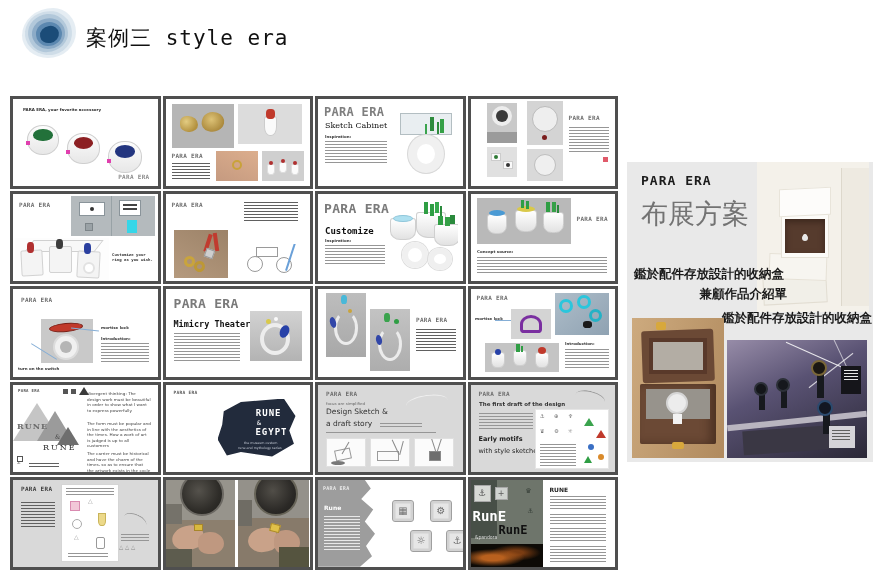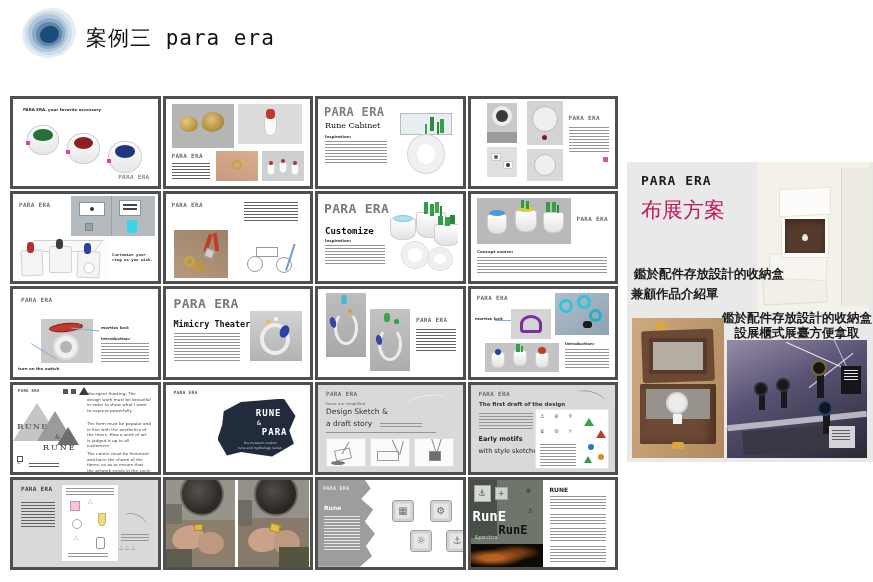--- a/index.html
+++ b/index.html
@@ -41,21 +41,21 @@
 
 <div class="abs" style="left:0;top:0;width:873px;height:90px">
   <div class="abs" style="left:22px;top:6px;width:56px;height:56px">
     <div class="abs" style="left:0;top:2px;width:54px;height:50px;background:#e5edf3;border-radius:58% 42% 52% 48%/55% 48% 52% 45%"></div>
     <div class="abs" style="left:3px;top:5px;width:47px;height:44px;background:#cfdde8;border-radius:55% 45% 50% 50%/52% 50% 50% 48%;transform:rotate(6deg)"></div>
     <div class="abs" style="left:6px;top:8px;width:40px;height:38px;background:#b2c8da;border-radius:52% 48% 55% 45%/50% 52% 48% 50%;transform:rotate(-5deg)"></div>
     <div class="abs" style="left:10px;top:12px;width:33px;height:31px;background:#8cabc7;border-radius:55% 45% 50% 50%/52% 48% 52% 48%;transform:rotate(8deg)"></div>
     <div class="abs" style="left:14px;top:16px;width:26px;height:24px;background:#5c88b0;border-radius:52% 48% 55% 45%/50% 50% 50% 50%"></div>
     <div class="abs" style="left:18px;top:20px;width:19px;height:17px;background:#1b4c78;border-radius:55% 45% 52% 48%/52% 48% 55% 45%;transform:rotate(-8deg)"></div>
   </div>
-  <div class="abs mono" style="left:86px;top:24px;font-size:21px;letter-spacing:1px;color:#101010">案例三 para era</div>
+  <div class="abs mono" style="left:86px;top:24px;font-size:21px;letter-spacing:1px;color:#101010">案例三 style era</div>
 </div>
 
 <div class="grid">
 
   <div class="cell">
     <div class="tiny" style="left:10px;top:8px;font-weight:700;color:#2b2b2b">PARA ERA, your favorite accessory</div>
     <div class="ring" style="left:14px;top:26px;width:32px;height:30px">
         <i class="gem" style="background:#22713a"></i>
         <i class="mdot"></i>
       </div>
@@ -87,21 +87,21 @@
       <span class="abs" style="left:17px;top:11px;width:8px;height:11px;background:#fbfbfb;border:1px solid #ddd;border-radius:2px 2px 40% 40%"></span>
       <span class="abs" style="left:29px;top:13px;width:8px;height:11px;background:#fbfbfb;border:1px solid #ddd;border-radius:2px 2px 40% 40%"></span>
       <span class="abs" style="left:7px;top:10px;width:4px;height:4px;background:#b03030;border-radius:50%;box-shadow:12px -2px #b03030,24px 0 #b03030"></span>
     </div>
     <div class="pe" style="left:6px;top:54px;font-size:6px;color:#6e6e6e">PARA ERA</div>
     <div class="fp d" style="left:6px;top:64px;width:38px;height:16px"></div>
   </div>
 
   <div class="cell">
     <div class="pe" style="left:6px;top:7px;font-size:12px;color:#7e7e7e">PARA ERA</div>
-    <div class="abs ser" style="left:7px;top:22px;font-size:8px;color:#111">Rune Cabinet</div>
+    <div class="abs ser" style="left:7px;top:22px;font-size:8px;color:#111">Sketch Cabinet</div>
     <div class="tiny" style="left:7px;top:35px;font-weight:700">Inspiration:</div>
     <div class="fp" style="left:7px;top:42px;width:62px;height:24px"></div>
     <div class="ph" style="left:78px;top:8px;width:60px;height:72px">
       <span class="abs" style="left:4px;top:6px;width:52px;height:22px;background:rgba(206,218,223,.45);border:1px solid #b3bec2"></span>
       <span class="abs" style="left:34px;top:10px;width:4px;height:14px;background:#2e8b3d;box-shadow:6px 4px 0 -1px #2e8b3d,10px 2px 0 0 #35a047,-6px 6px 0 -1px #3aa34d"></span>
       <span class="circ" style="left:12px;top:28px;width:36px;height:38px;border:9px solid #f0f0f0;background:#fff;box-shadow:0 0 0 1px #d8d8d8"></span>
     </div>
   </div>
 
   <div class="cell">
@@ -288,21 +288,21 @@
     <div class="tiny wrap" style="left:74px;top:36px;width:128px;color:#444;font-size:8.4px">The form must be popular and in line with the aesthetics of the times. How a work of art is judged is up to all customers</div>
     <div class="tiny wrap" style="left:74px;top:66px;width:128px;color:#444;font-size:8.4px">The carrier must be historical and have the charm of the times, so as to ensure that the artwork exists in the cycle of fashion.</div>
   </div>
 
   <div class="cell speck">
     <div class="pe" style="left:8px;top:6px;font-size:4.5px;color:#555">PARA ERA</div>
     <div class="abs" style="left:52px;top:14px;width:78px;height:58px;background:#222b3c;
          clip-path:polygon(8% 22%,30% 6%,85% 0,100% 30%,92% 55%,98% 78%,70% 100%,30% 92%,12% 98%,0 70%,6% 45%)">
       <span class="abs mono" style="position:absolute;right:14px;top:9px;font-size:9px;font-weight:700;color:#fff;letter-spacing:1px">RUNE</span>
       <span class="abs" style="position:absolute;right:34px;top:20px;font-size:6px;color:#fff">&amp;</span>
-      <span class="abs mono" style="position:absolute;right:8px;top:28px;font-size:9px;font-weight:700;color:#fff;letter-spacing:1px">PARA</span>
+      <span class="abs mono" style="position:absolute;right:8px;top:28px;font-size:9px;font-weight:700;color:#fff;letter-spacing:1px">EGYPT</span>
       <span class="tiny" style="left:26px;top:42px;color:#c7cdd8;font-size:6.5px">the museum custom</span>
       <span class="tiny" style="left:20px;top:47px;color:#c7cdd8;font-size:6.5px">rune and mythology series</span>
     </div>
   </div>
 
   <div class="cell" style="background:#d9d9d9">
     <div class="pe" style="left:8px;top:6px;font-size:6px;color:#6e6e6e">PARA ERA</div>
     <div class="tiny" style="left:8px;top:16px;color:#666">focus are simplified</div>
     <div class="abs" style="left:8px;top:22px;font-size:7.5px;color:#333">Design Sketch &amp;</div>
     <div class="abs" style="left:8px;top:34px;font-size:7.5px;color:#333">a draft story</div>
@@ -428,36 +428,35 @@
     <div class="fp" style="left:79px;top:16px;width:56px;height:14px"></div>
     <div class="fp" style="left:79px;top:34px;width:56px;height:10px"></div>
     <div class="fp" style="left:79px;top:48px;width:56px;height:14px"></div>
     <div class="fp" style="left:79px;top:66px;width:56px;height:16px"></div>
   </div>
 
 </div>
 
 <div class="panel">
   <div class="pe" style="left:14px;top:12px;font-size:13px;color:#1c1c1c;letter-spacing:1px">PARA ERA</div>
-  <div class="abs ser" style="left:14px;top:34px;font-size:21px;color:#be185d">布展方案</div>
+  <div class="abs ser" style="left:14px;top:34px;font-size:27px;color:#737373">布展方案</div>
 
   <div class="ph" style="left:130px;top:0;width:112px;height:150px;background:#f4f1ea">
     <span class="abs" style="left:84px;top:6px;width:28px;height:138px;background:#eeeae1;border-left:1px solid #ddd8cc"></span>
     <span class="abs" style="left:6px;top:112px;width:64px;height:30px;background:#f1efe8;border:1px solid #e2ddd2;transform:rotate(-3deg)"></span>
     <span class="abs" style="left:12px;top:92px;width:58px;height:26px;background:#f7f5f0;border:1px solid #e6e1d6;transform:rotate(2deg)"></span>
     <span class="abs" style="left:24px;top:52px;width:48px;height:44px;background:#fcfbf8;border:1px solid #e6e2d8"></span>
     <span class="abs" style="left:28px;top:57px;width:40px;height:34px;background:#563b2d;box-shadow:inset 0 3px 6px #3c271d"></span>
     <span class="circ" style="left:45px;top:73px;width:6px;height:6px;background:#e8e8e8;box-shadow:0 -2px 0 -1px #fff"></span>
     <span class="abs" style="left:22px;top:26px;width:52px;height:28px;background:#fdfcfa;border:1px solid #e8e4da;transform:skewY(-3deg)"></span>
   </div>
 
   <div class="abs cn" style="left:4px;top:104px;width:156px;text-align:center;font-size:12.5px">鑑於配件存放設計的收納盒</div>
-  <div class="abs cn" style="left:4px;top:124px;width:156px;text-align:left;font-size:12.5px">兼顧作品介紹單</div>
+  <div class="abs cn" style="left:4px;top:124px;width:156px;text-align:right;font-size:12.5px">兼顧作品介紹單</div>
   <div class="abs cn" style="left:94px;top:148px;width:152px;text-align:center;font-size:12.5px">鑑於配件存放設計的收納盒</div>
-  <div class="abs cn" style="left:94px;top:163px;width:152px;text-align:center;font-size:12.5px">設展櫃式展臺方便拿取</div>
 
   <div class="ph" style="left:5px;top:156px;width:92px;height:140px;background:linear-gradient(105deg,#cdaa7e,#b08a5e)">
     <span class="abs" style="left:10px;top:12px;width:72px;height:52px;background:#6b4935;border-radius:3px;transform:rotate(-2deg)"></span>
     <span class="abs" style="left:17px;top:20px;width:58px;height:36px;background:#b3ada4;border:4px solid #59392a"></span>
     <span class="abs" style="left:24px;top:4px;width:10px;height:8px;background:#d8a83c;border-radius:2px"></span>
     <span class="abs" style="left:8px;top:66px;width:76px;height:60px;background:#6b4935;border-radius:2px;box-shadow:inset -6px 0 10px #4e3323"></span>
     <span class="abs" style="left:14px;top:71px;width:64px;height:30px;background:#97938c"></span>
     <span class="circ" style="left:34px;top:74px;width:22px;height:22px;background:#ececec;border:2px solid #d5d5d5"></span>
     <span class="abs" style="left:41px;top:96px;width:9px;height:10px;background:#f2f2f2"></span>
     <span class="abs" style="left:40px;top:124px;width:12px;height:7px;background:#d8a83c;border-radius:2px"></span>

